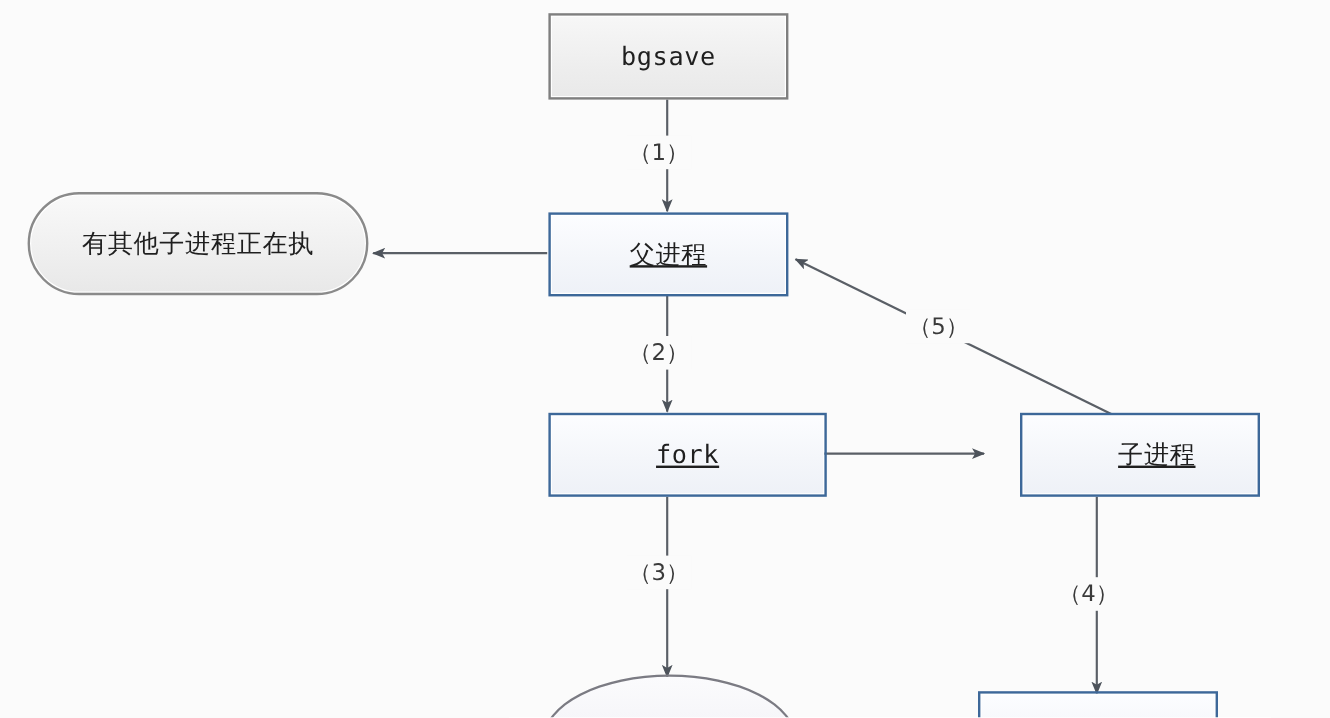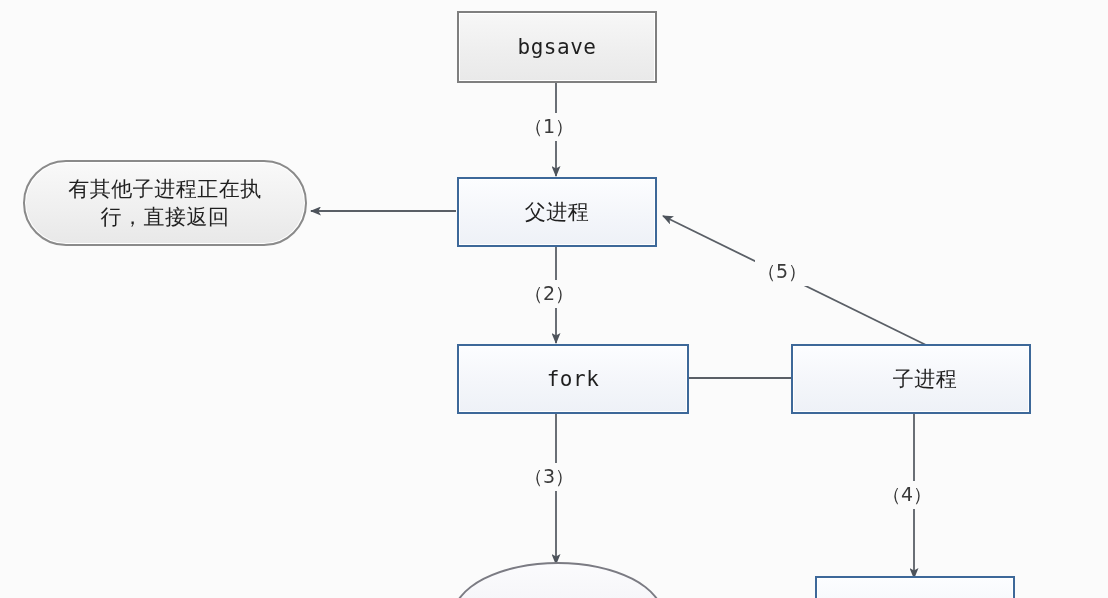--- a/index.html
+++ b/index.html
@@ -40,20 +40,21 @@
     border: 2px solid #7f7f7f;
     background: linear-gradient(to bottom, #f7f7f7 0%, #eeeeee 60%, #e9e9e9 100%);
     box-shadow: inset 0 0 0 1px #ffffff;
   }
 
   
   .rect-blue {
     border: 2px solid #3d6899;
     background: linear-gradient(to bottom, #fcfdff 0%, #f4f6fa 55%, #eef1f7 100%);
     box-shadow: inset 0 0 0 1px #ffffff;
+    text-decoration: underline;
   }
 
   
   .pill-grey {
     border: 2px solid #8a8a8a;
     background: linear-gradient(to bottom, #f9f9f9 0%, #efefef 60%, #e8e8e8 100%);
     box-shadow: inset 0 0 0 1px #ffffff;
   }
 
   
@@ -116,28 +117,27 @@
   <div class="node rect-grey" style="left:457px; top:11px; width:200px; height:72px;">
     <span class="label-en">bgsave</span>
   </div>
 
   <div class="node rect-blue" style="left:457px; top:177px; width:200px; height:70px;">
     <span class="label-cn">父进程</span>
   </div>
 
   <div class="node pill-grey" style="left:23px; top:160px; width:284px; height:86px; border-radius:43px; flex-direction:column;">
     <span class="label-cn">有其他子进程正在执</span>
-    <span class="label-cn">行，直接返回</span>
   </div>
 
   <div class="node rect-blue" style="left:457px; top:344px; width:232px; height:70px;">
     <span class="label-en">fork</span>
   </div>
 
-  <div class="node rect-blue" style="left:791px; top:344px; width:240px; height:70px;padding-left:28px;">
+  <div class="node rect-blue" style="left:850px; top:344px; width:200px; height:70px;padding-left:28px;">
     <span class="label-cn">子进程</span>
   </div>
 
 
   <div class="node ellipse-grey" style="left:452px; top:562px; width:212px; height:110px;">
     <span class="label-cn"></span>
   </div>
 
   <div class="node rect-blue" style="left:815px; top:576px; width:200px; height:70px;">
     <span class="label-cn"></span>

